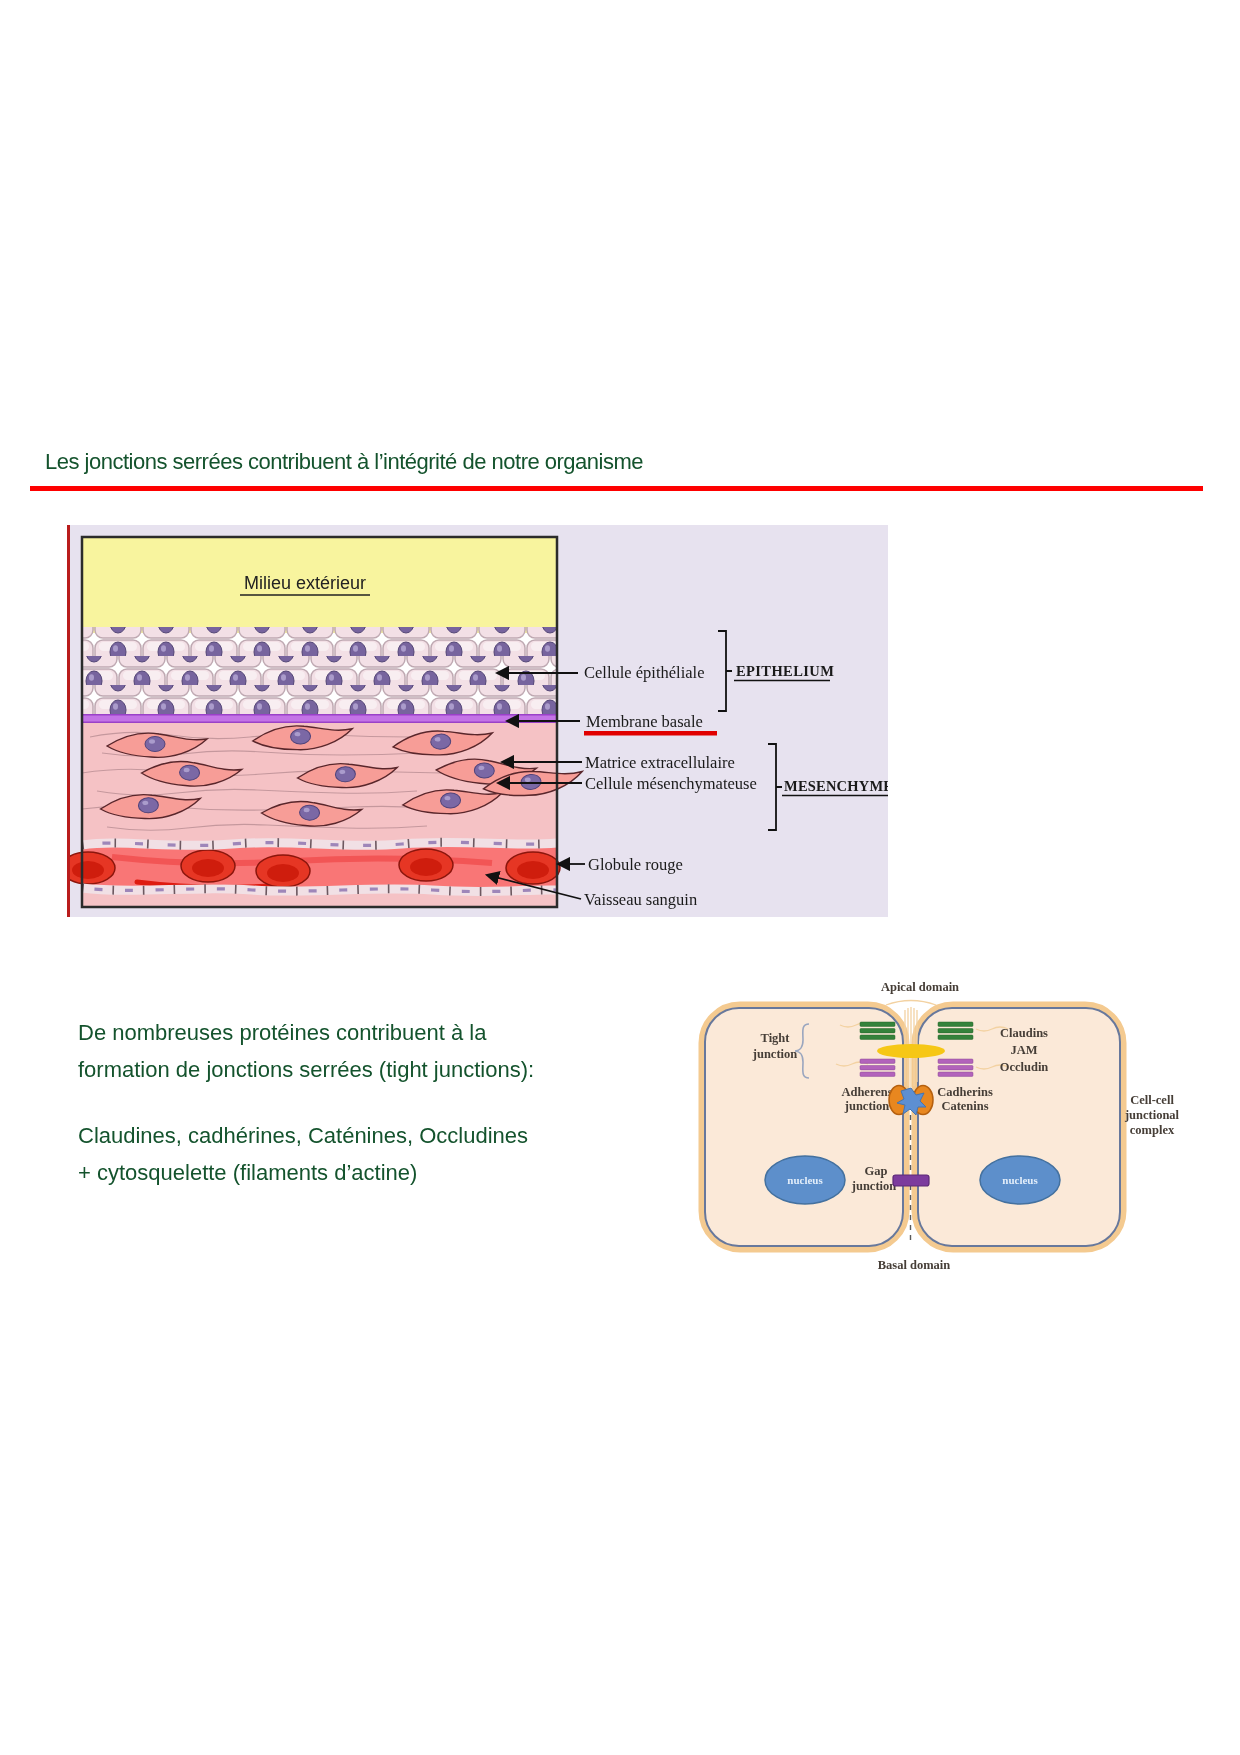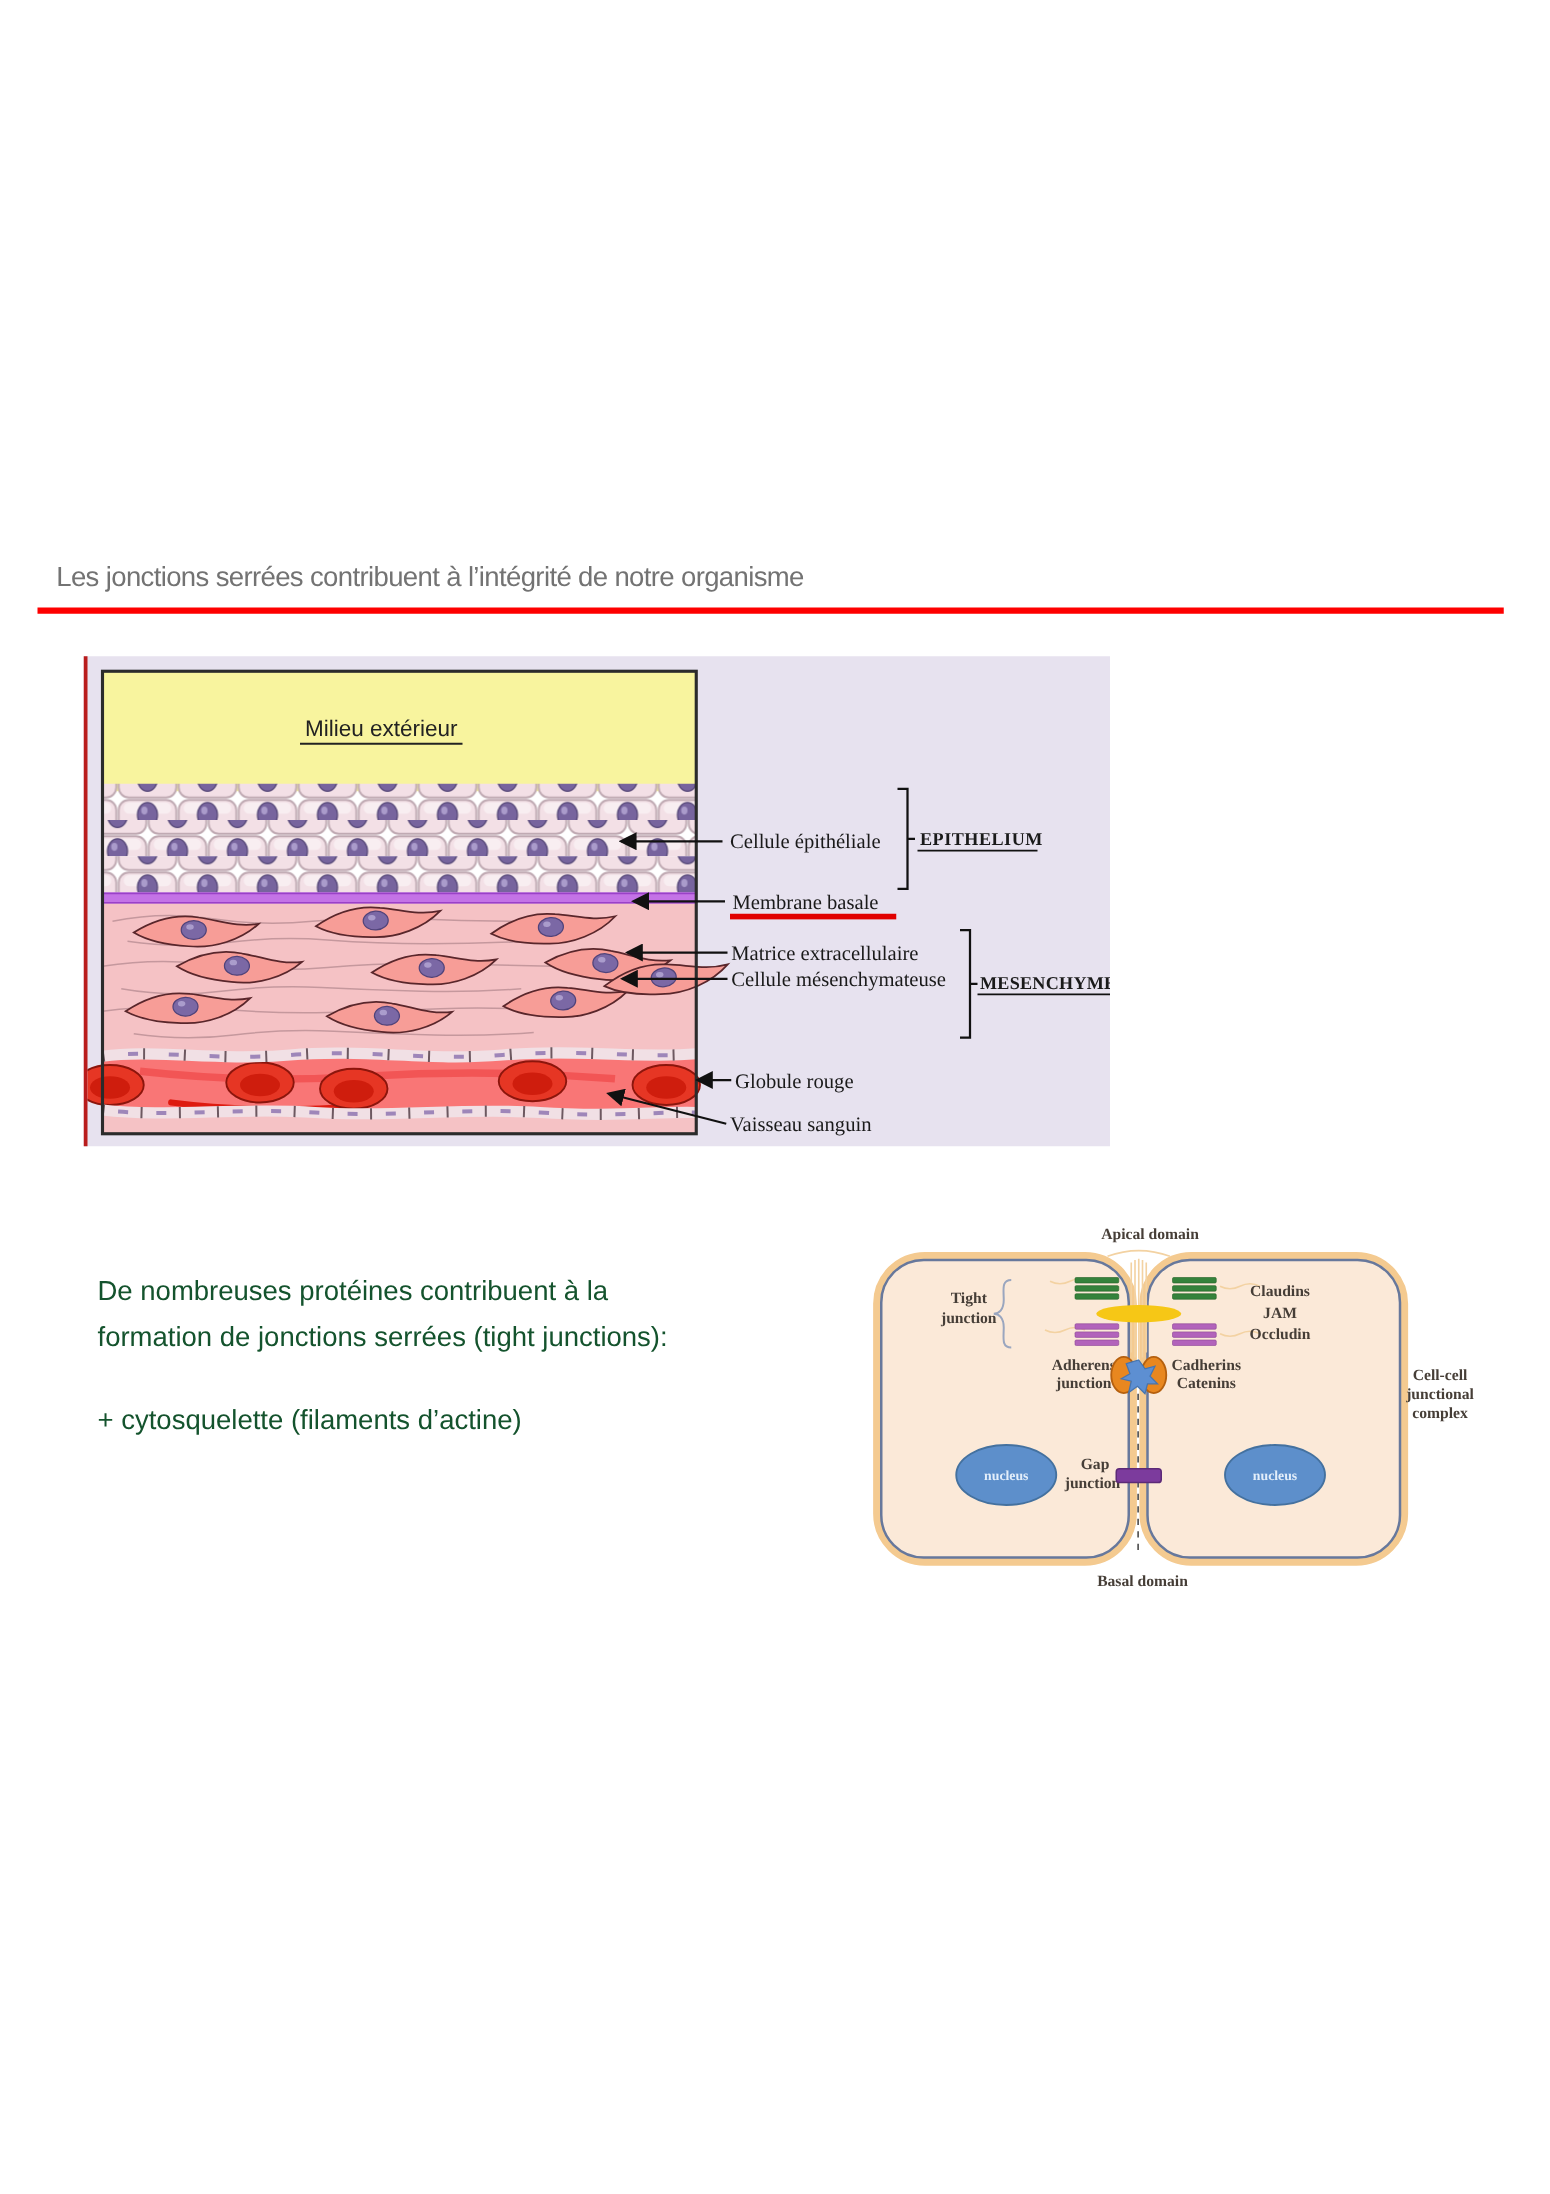--- a/index.html
+++ b/index.html
@@ -1,19 +1,19 @@
 <!DOCTYPE html>
 <html><head>
 <meta charset="utf-8">
 <style>
   html,body{margin:0;padding:0;background:#888;}
   .page{position:relative;width:1240px;height:1755px;background:#ffffff;overflow:hidden;
         font-family:"Liberation Sans",sans-serif;}
   .title{position:absolute;left:45px;top:449px;font-size:22px;letter-spacing:-0.5px;
-         color:#737373;white-space:nowrap;}
+         color:#14532d;white-space:nowrap;}
   .title-rule{position:absolute;left:30px;top:486px;width:1173px;height:5px;background:#fe0000;}
   .tissue-panel{position:absolute;left:67px;top:525px;width:818px;height:392px;
                 background:#e7e2ef;border-left:3px solid #b91c1c;}
   .notes{position:absolute;left:78px;top:1014px;color:#14532d;font-size:22px;line-height:37px;}
   .notes .para2{margin-top:29px;}
   .junction-fig{position:absolute;left:690px;top:963px;width:510px;height:322px;font-weight:bold;}
   svg text{user-select:none;}
   .ser{font-family:"Liberation Serif",serif;}
 </style>
 </head>
@@ -146,20 +146,21 @@
         <text x="518" y="345">Globule rouge</text>
         <text x="514" y="380">Vaisseau sanguin</text>
       </g>
     </svg>
   </div>
 
   <div class="notes">
     <div>De nombreuses protéines contribuent à la</div>
     <div>formation de jonctions serrées (tight junctions):</div>
     <div class="para2">
+      <div>Claudines, cadhérines, Caténines, Occludines</div>
       <div>+ cytosquelette (filaments d’actine)</div>
     </div>
   </div>
 
   <div class="junction-fig">
     <svg width="510" height="322" viewBox="0 0 510 322">
       <g class="ser" fill="#463e37" font-size="12.5">
 
         <text x="230" y="28" text-anchor="middle">Apical domain</text>
 

